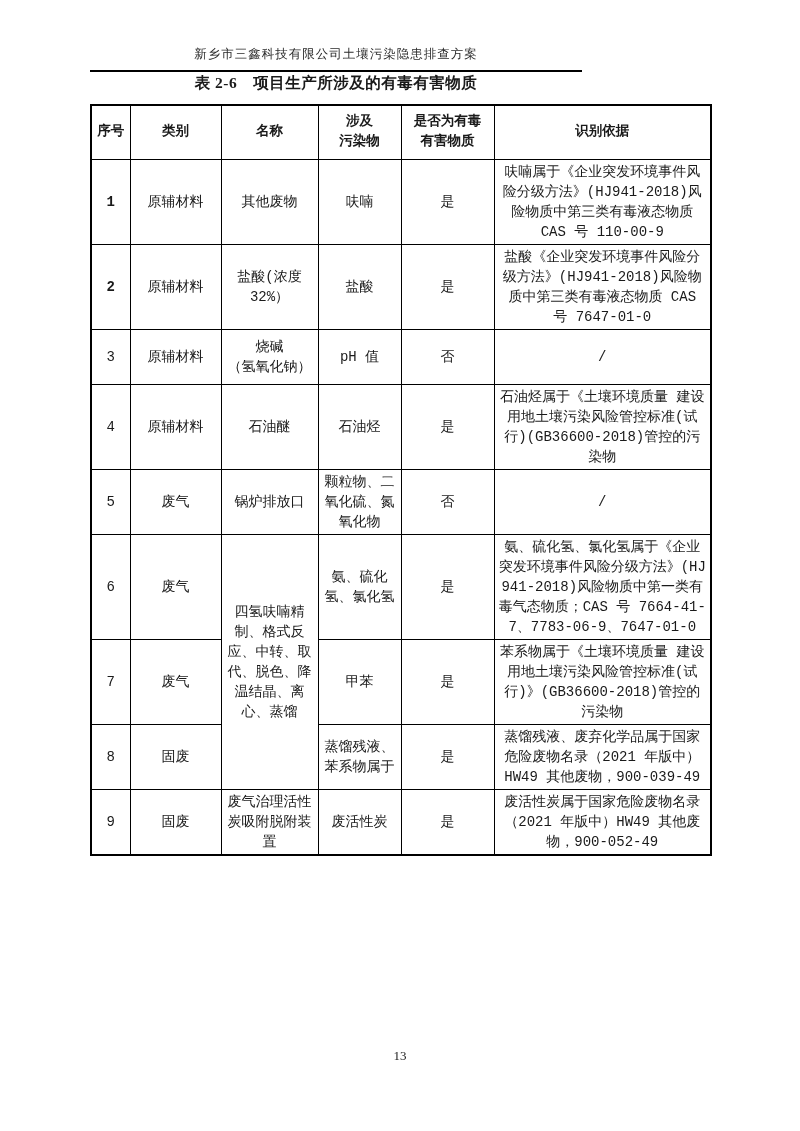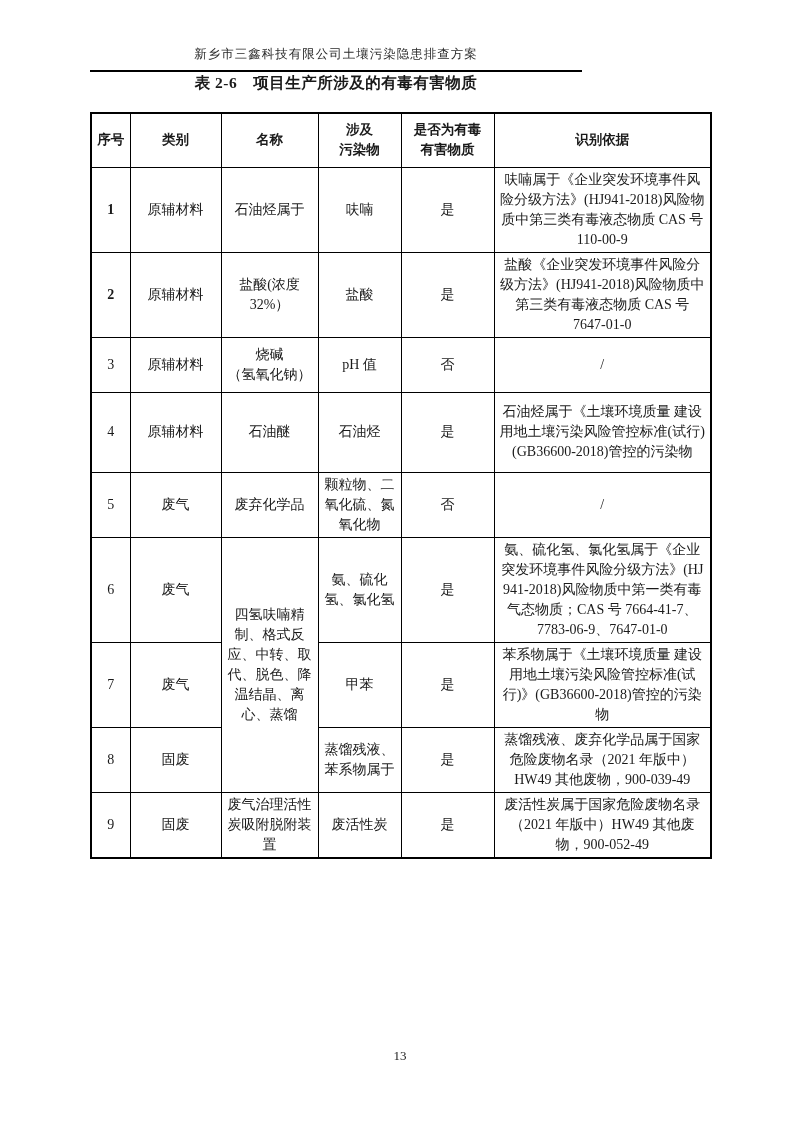--- a/index.html
+++ b/index.html
@@ -31,25 +31,26 @@
   .table-caption {
     margin-top: 0;
     text-align: center;
     font-size: 15.5px;
     font-weight: bold;
     line-height: 21px;
     white-space: pre-line;
     letter-spacing: 0.5px;
   }
   table.data-table {
-    margin-top: 19px;
+    margin-top: 11px;
     width: 620px;
     border-collapse: collapse;
     table-layout: fixed;
     border: 2px solid #000;
+    font-family: Liberation Mono, monospace;
   }
   .data-table th, .data-table td {
     border: 1px solid #000;
     text-align: center;
     vertical-align: middle;
     font-size: 14px;
     line-height: 20px;
     white-space: pre-line;
     padding: 2px 4px;
     overflow: hidden;
@@ -108,21 +109,21 @@
 污染物</th>
           <th>是否为有毒
 有害物质</th>
           <th>识别依据</th>
         </tr>
       </thead>
       <tbody id="table-body">
           <tr>
             <td class="cell-serial">1</td>
             <td class="cell-category">原辅材料</td>
-            <td class="cell-name">石油烃属于</td>
+            <td class="cell-name">其他废物</td>
             <td class="cell-pollutant">呋喃</td>
             <td class="cell-toxic">是</td>
             <td class="cell-basis">呋喃属于《企业突发环境事件风险分级方法》(HJ941-2018)风险物质中第三类有毒液态物质 CAS 号 110-00-9</td>
           </tr>
           <tr>
             <td class="cell-serial">2</td>
             <td class="cell-category">原辅材料</td>
             <td class="cell-name">盐酸(浓度32%）</td>
             <td class="cell-pollutant">盐酸</td>
             <td class="cell-toxic">是</td>
@@ -141,21 +142,21 @@
             <td class="cell-serial">4</td>
             <td class="cell-category">原辅材料</td>
             <td class="cell-name">石油醚</td>
             <td class="cell-pollutant">石油烃</td>
             <td class="cell-toxic">是</td>
             <td class="cell-basis">石油烃属于《土壤环境质量 建设用地土壤污染风险管控标准(试行)(GB36600-2018)管控的污染物</td>
           </tr>
           <tr>
             <td class="cell-serial">5</td>
             <td class="cell-category">废气</td>
-            <td class="cell-name">废弃化学品</td>
+            <td class="cell-name">锅炉排放口</td>
             <td class="cell-pollutant">颗粒物、二氧化硫、氮氧化物</td>
             <td class="cell-toxic">否</td>
             <td class="cell-basis">/</td>
           </tr>
           <tr>
             <td class="cell-serial">6</td>
             <td class="cell-category">废气</td>
             <td class="cell-name" rowspan="3">四氢呋喃精制、格式反应、中转、取代、脱色、降温结晶、离心、蒸馏</td>
             <td class="cell-pollutant">氨、硫化氢、氯化氢</td>
             <td class="cell-toxic">是</td>

